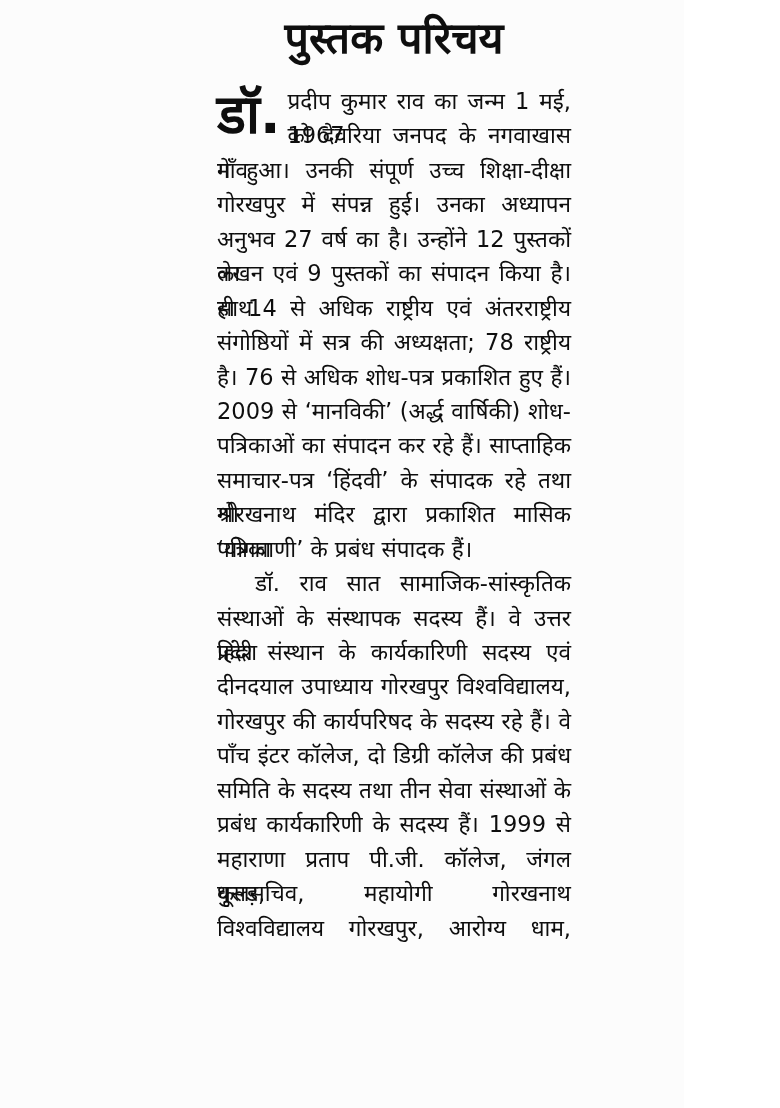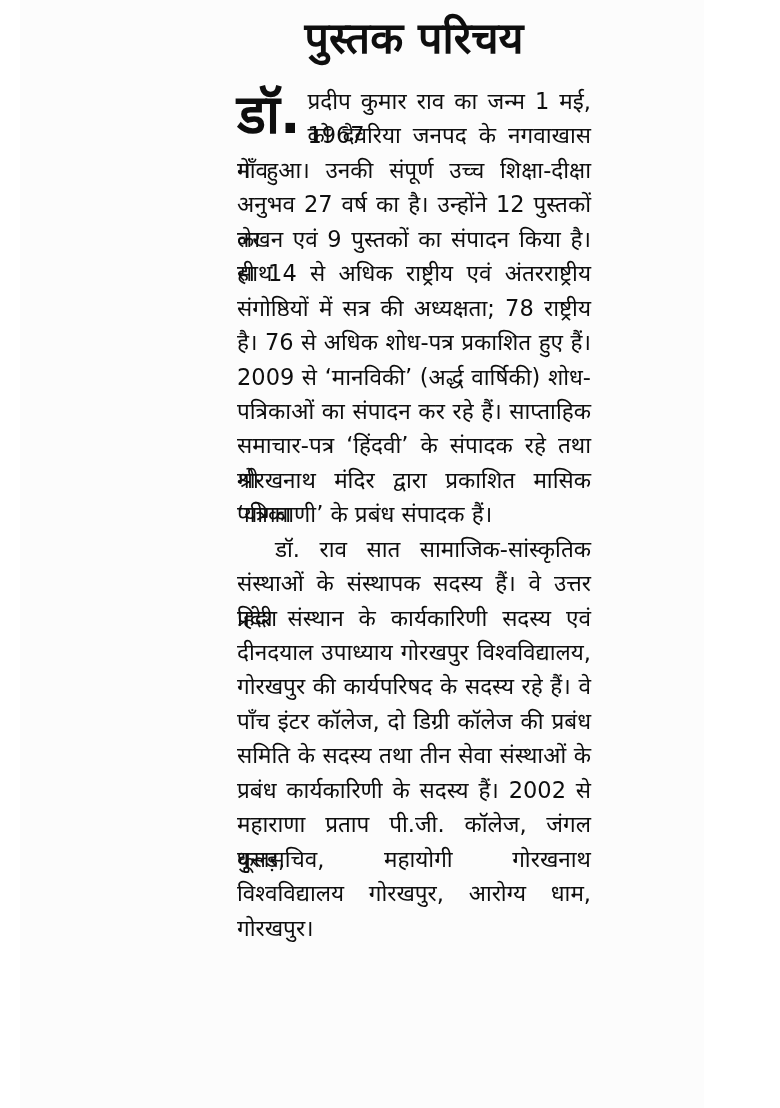--- a/index.html
+++ b/index.html
@@ -12,21 +12,20 @@
     font-family: "DejaVu Sans", sans-serif;
     background: #ffffff;
   }
   .page {
     position: relative;
     width: 684px;
     height: 1108px;
     background: var(--paper);
     color: var(--ink);
     overflow: hidden;
-    margin-left: 20px;
   }
   .title {
     position: absolute;
     left: 207px;
     top: 6px;
     width: 374px;
     text-align: center;
     font-size: 43px;
     line-height: 64px;
     font-weight: bold;
@@ -73,41 +72,41 @@
   <h1 class="title">पुस्तक परिचय</h1>
 
   <div class="body-col">
 
     <div class="dropcap">डॉ.</div>
 
     <div>
       <div class="ln">प्रदीप कुमार राव का जन्म 1 मई, 1967</div>
       <div class="ln">को देवरिया जनपद के नगवाखास गाँव</div>
       <div class="ln">में हुआ। उनकी संपूर्ण उच्च शिक्षा-दीक्षा</div>
+      <div class="ln">गोरखपुर में संपन्न हुई। उनका अध्यापन</div>
       <div class="ln">अनुभव 27 वर्ष का है। उन्होंने 12 पुस्तकों का</div>
       <div class="ln">लेखन एवं 9 पुस्तकों का संपादन किया है। साथ</div>
       <div class="ln">ही 14 से अधिक राष्ट्रीय एवं अंतरराष्ट्रीय</div>
       <div class="ln">संगोष्ठियों में सत्र की अध्यक्षता; 78 राष्ट्रीय</div>
       <div class="ln">है। 76 से अधिक शोध-पत्र प्रकाशित हुए हैं।</div>
       <div class="ln">2009 से ‘मानविकी’ (अर्द्ध वार्षिकी) शोध-</div>
       <div class="ln">पत्रिकाओं का संपादन कर रहे हैं। साप्ताहिक</div>
       <div class="ln">समाचार-पत्र ‘हिंदवी’ के संपादक रहे तथा श्री</div>
       <div class="ln">गोरखनाथ मंदिर द्वारा प्रकाशित मासिक पत्रिका</div>
       <div class="ln paraend">‘योगवाणी’ के प्रबंध संपादक हैं।</div>
     </div>
 
     <div>
       <div class="ln indent">डॉ. राव सात सामाजिक-सांस्कृतिक</div>
       <div class="ln">संस्थाओं के संस्थापक सदस्य हैं। वे उत्तर प्रदेश</div>
       <div class="ln">हिंदी संस्थान के कार्यकारिणी सदस्य एवं</div>
       <div class="ln">दीनदयाल उपाध्याय गोरखपुर विश्वविद्यालय,</div>
       <div class="ln">गोरखपुर की कार्यपरिषद के सदस्य रहे हैं। वे</div>
       <div class="ln">पाँच इंटर कॉलेज, दो डिग्री कॉलेज की प्रबंध</div>
       <div class="ln">समिति के सदस्य तथा तीन सेवा संस्थाओं के</div>
-      <div class="ln">प्रबंध कार्यकारिणी के सदस्य हैं। 2002 से</div>
+      <div class="ln">प्रबंध कार्यकारिणी के सदस्य हैं। 1999 से</div>
       <div class="ln">महाराणा प्रताप पी.जी. कॉलेज, जंगल धूसड़,</div>
       <div class="ln">कुलसचिव, महायोगी गोरखनाथ</div>
       <div class="ln">विश्वविद्यालय गोरखपुर, आरोग्य धाम,</div>
-      <div class="ln paraend">गोरखपुर।</div>
     </div>
 
   </div>
 </div>
 
 </body></html>

